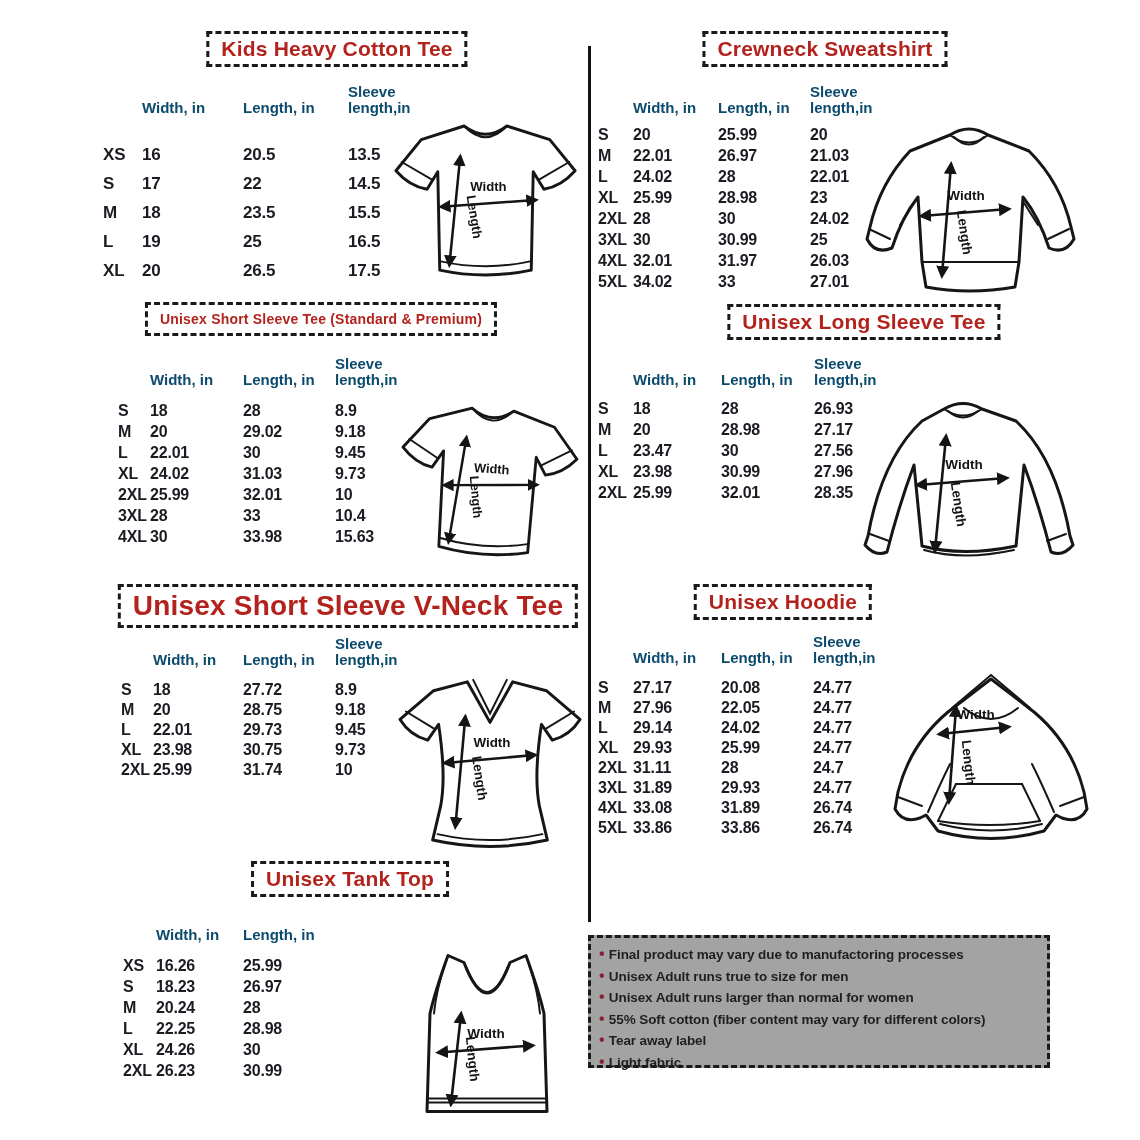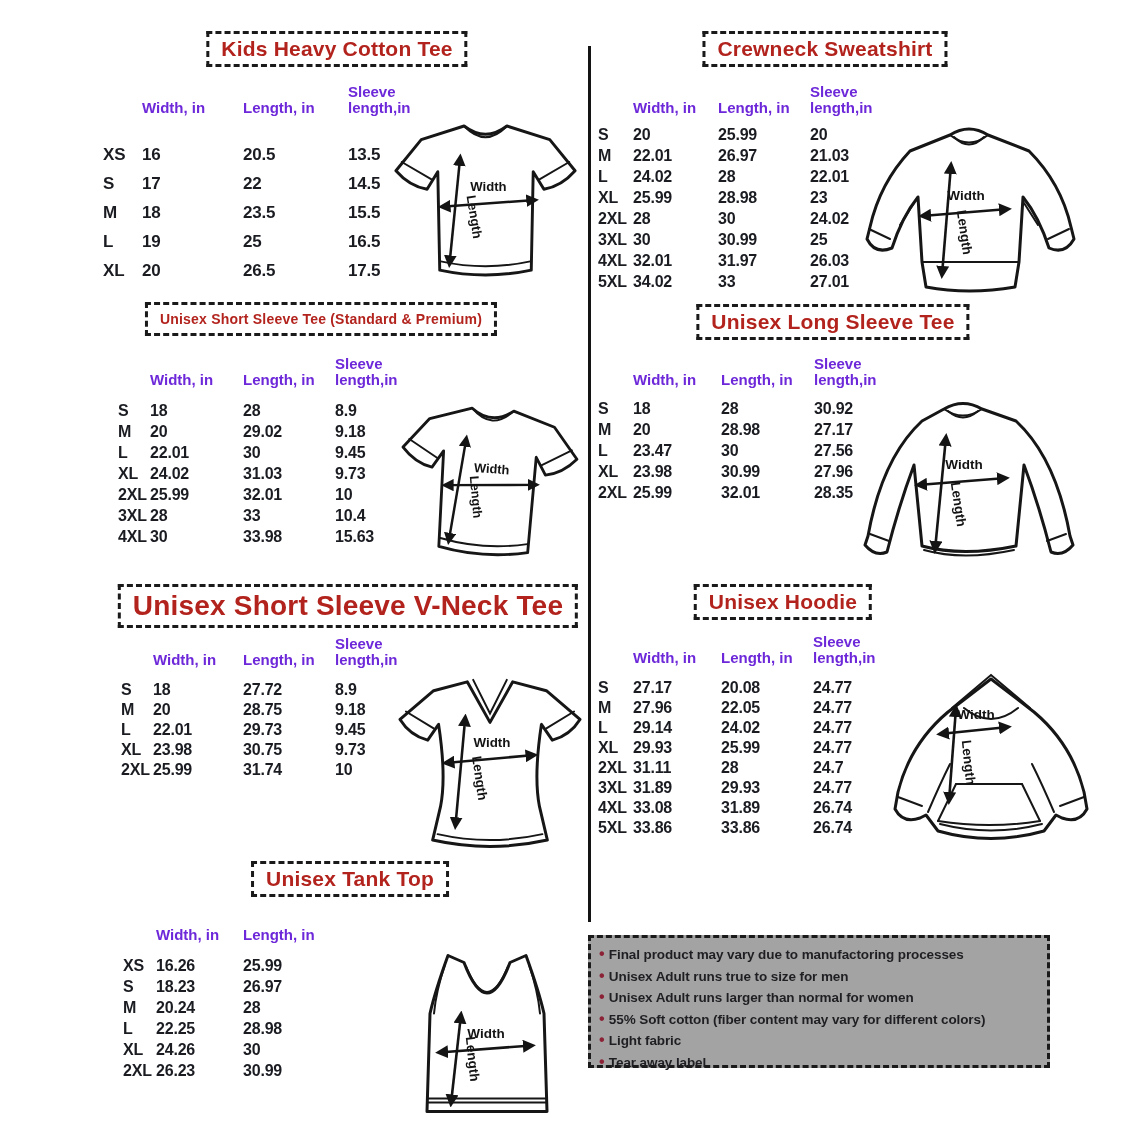--- a/index.html
+++ b/index.html
@@ -6,29 +6,29 @@
   #canvas{position:relative;width:1140px;height:1140px;background:#ffffff;overflow:hidden;
           font-family:"Liberation Sans","DejaVu Sans",sans-serif;}
   
   .divider{position:absolute;left:588px;top:46px;width:3px;height:876px;background:#141414;}
   
   .titlebox{position:absolute;transform:translateX(-50%);border:3px dashed #1a1a1a;background:#fff;
             padding:3px 12px;font-weight:bold;font-size:21px;color:#b3231d;white-space:nowrap;letter-spacing:.2px;}
   .title-kids{left:337px;top:31px;}
   .title-crew{left:825px;top:31px;}
   .title-utee{left:321px;top:302px;font-size:14px;padding-top:6px;padding-bottom:6px;}
-  .title-lst {left:833px;top:304px;}
+  .title-lst {left:864px;top:304px;}
   .title-vn  {left:348px;top:584px;font-size:28px;}
   .title-hood{left:783px;top:584px;}
   .title-tank{left:350px;top:861px;}
   
   .tablewrap{position:absolute;}
   table{border-collapse:collapse;table-layout:fixed;}
   th,td{margin:0;padding:0;text-align:left;box-sizing:border-box;font-weight:bold;color:#1a1c22;letter-spacing:-0.2px;}
-  thead th{vertical-align:bottom;color:#6d28d9;font-size:15px;line-height:16px;white-space:pre-line;letter-spacing:0;margin-top:22px;}
+  thead th{vertical-align:bottom;color:#0c4a6e;font-size:15px;line-height:16px;white-space:pre-line;letter-spacing:0;margin-top:22px;}
   tbody th,tbody td{font-size:16px;vertical-align:middle;}
   .t-kids{left:103px;top:80px;}  .t-kids  thead th{height:60px;padding-bottom:24px;}
   .t-kids tbody tr{height:29px;} .t-kids tbody th,.t-kids tbody td{font-size:17px;}
   .t-crew{left:598px;top:80px;}  .t-crew  thead th{height:44px;padding-bottom:8px;}  .t-crew tbody tr{height:21px;}
   .t-utee{left:118px;top:350px;} .t-utee  thead th{height:50px;padding-bottom:12px;} .t-utee tbody tr{height:21px;}
   .t-lst {left:598px;top:350px;} .t-lst   thead th{height:48px;padding-bottom:10px;} .t-lst  tbody tr{height:21px;}
   .t-vn  {left:121px;top:630px;} .t-vn    thead th{height:50px;padding-bottom:12px;} .t-vn   tbody tr{height:20px;}
   .t-hood{left:598px;top:630px;} .t-hood  thead th{height:48px;padding-bottom:12px;} .t-hood tbody tr{height:20px;}
   .t-tank{left:123px;top:908px;} .t-tank  thead th{height:47px;padding-bottom:12px;} .t-tank tbody tr{height:21px;}
   
@@ -313,21 +313,21 @@
         <th>Length, in</th>
         <th>Sleeve
 length,in</th>
       </tr>
         </thead>
       <tbody>
           <tr>
             <th>S</th>
             <td>18</td>
             <td>28</td>
-            <td>30.92</td>
+            <td>26.93</td>
           </tr>
           <tr>
             <th>M</th>
             <td>20</td>
             <td>28.98</td>
             <td>27.17</td>
           </tr>
           <tr>
             <th>L</th>
             <td>23.47</td>
@@ -596,18 +596,18 @@
     <text x="66" y="86" text-anchor="middle" font-size="12.5">Width</text>
     <text x="48" y="108" text-anchor="middle" transform="rotate(84 48 108)" font-size="12.5">Length</text>
   </svg>
 
   <div class="notesbox">
     <ul>
         <li>Final product may vary due to manufactoring processes</li>
         <li>Unisex Adult runs true to size for men</li>
         <li>Unisex Adult runs larger than normal for women</li>
         <li>55% Soft cotton (fiber content may vary for different colors)</li>
+        <li>Tear away label</li>
         <li>Light fabric</li>
-        <li>Tear away label</li>
       </ul>
   </div>
 
 </div>
 
 </body></html>

